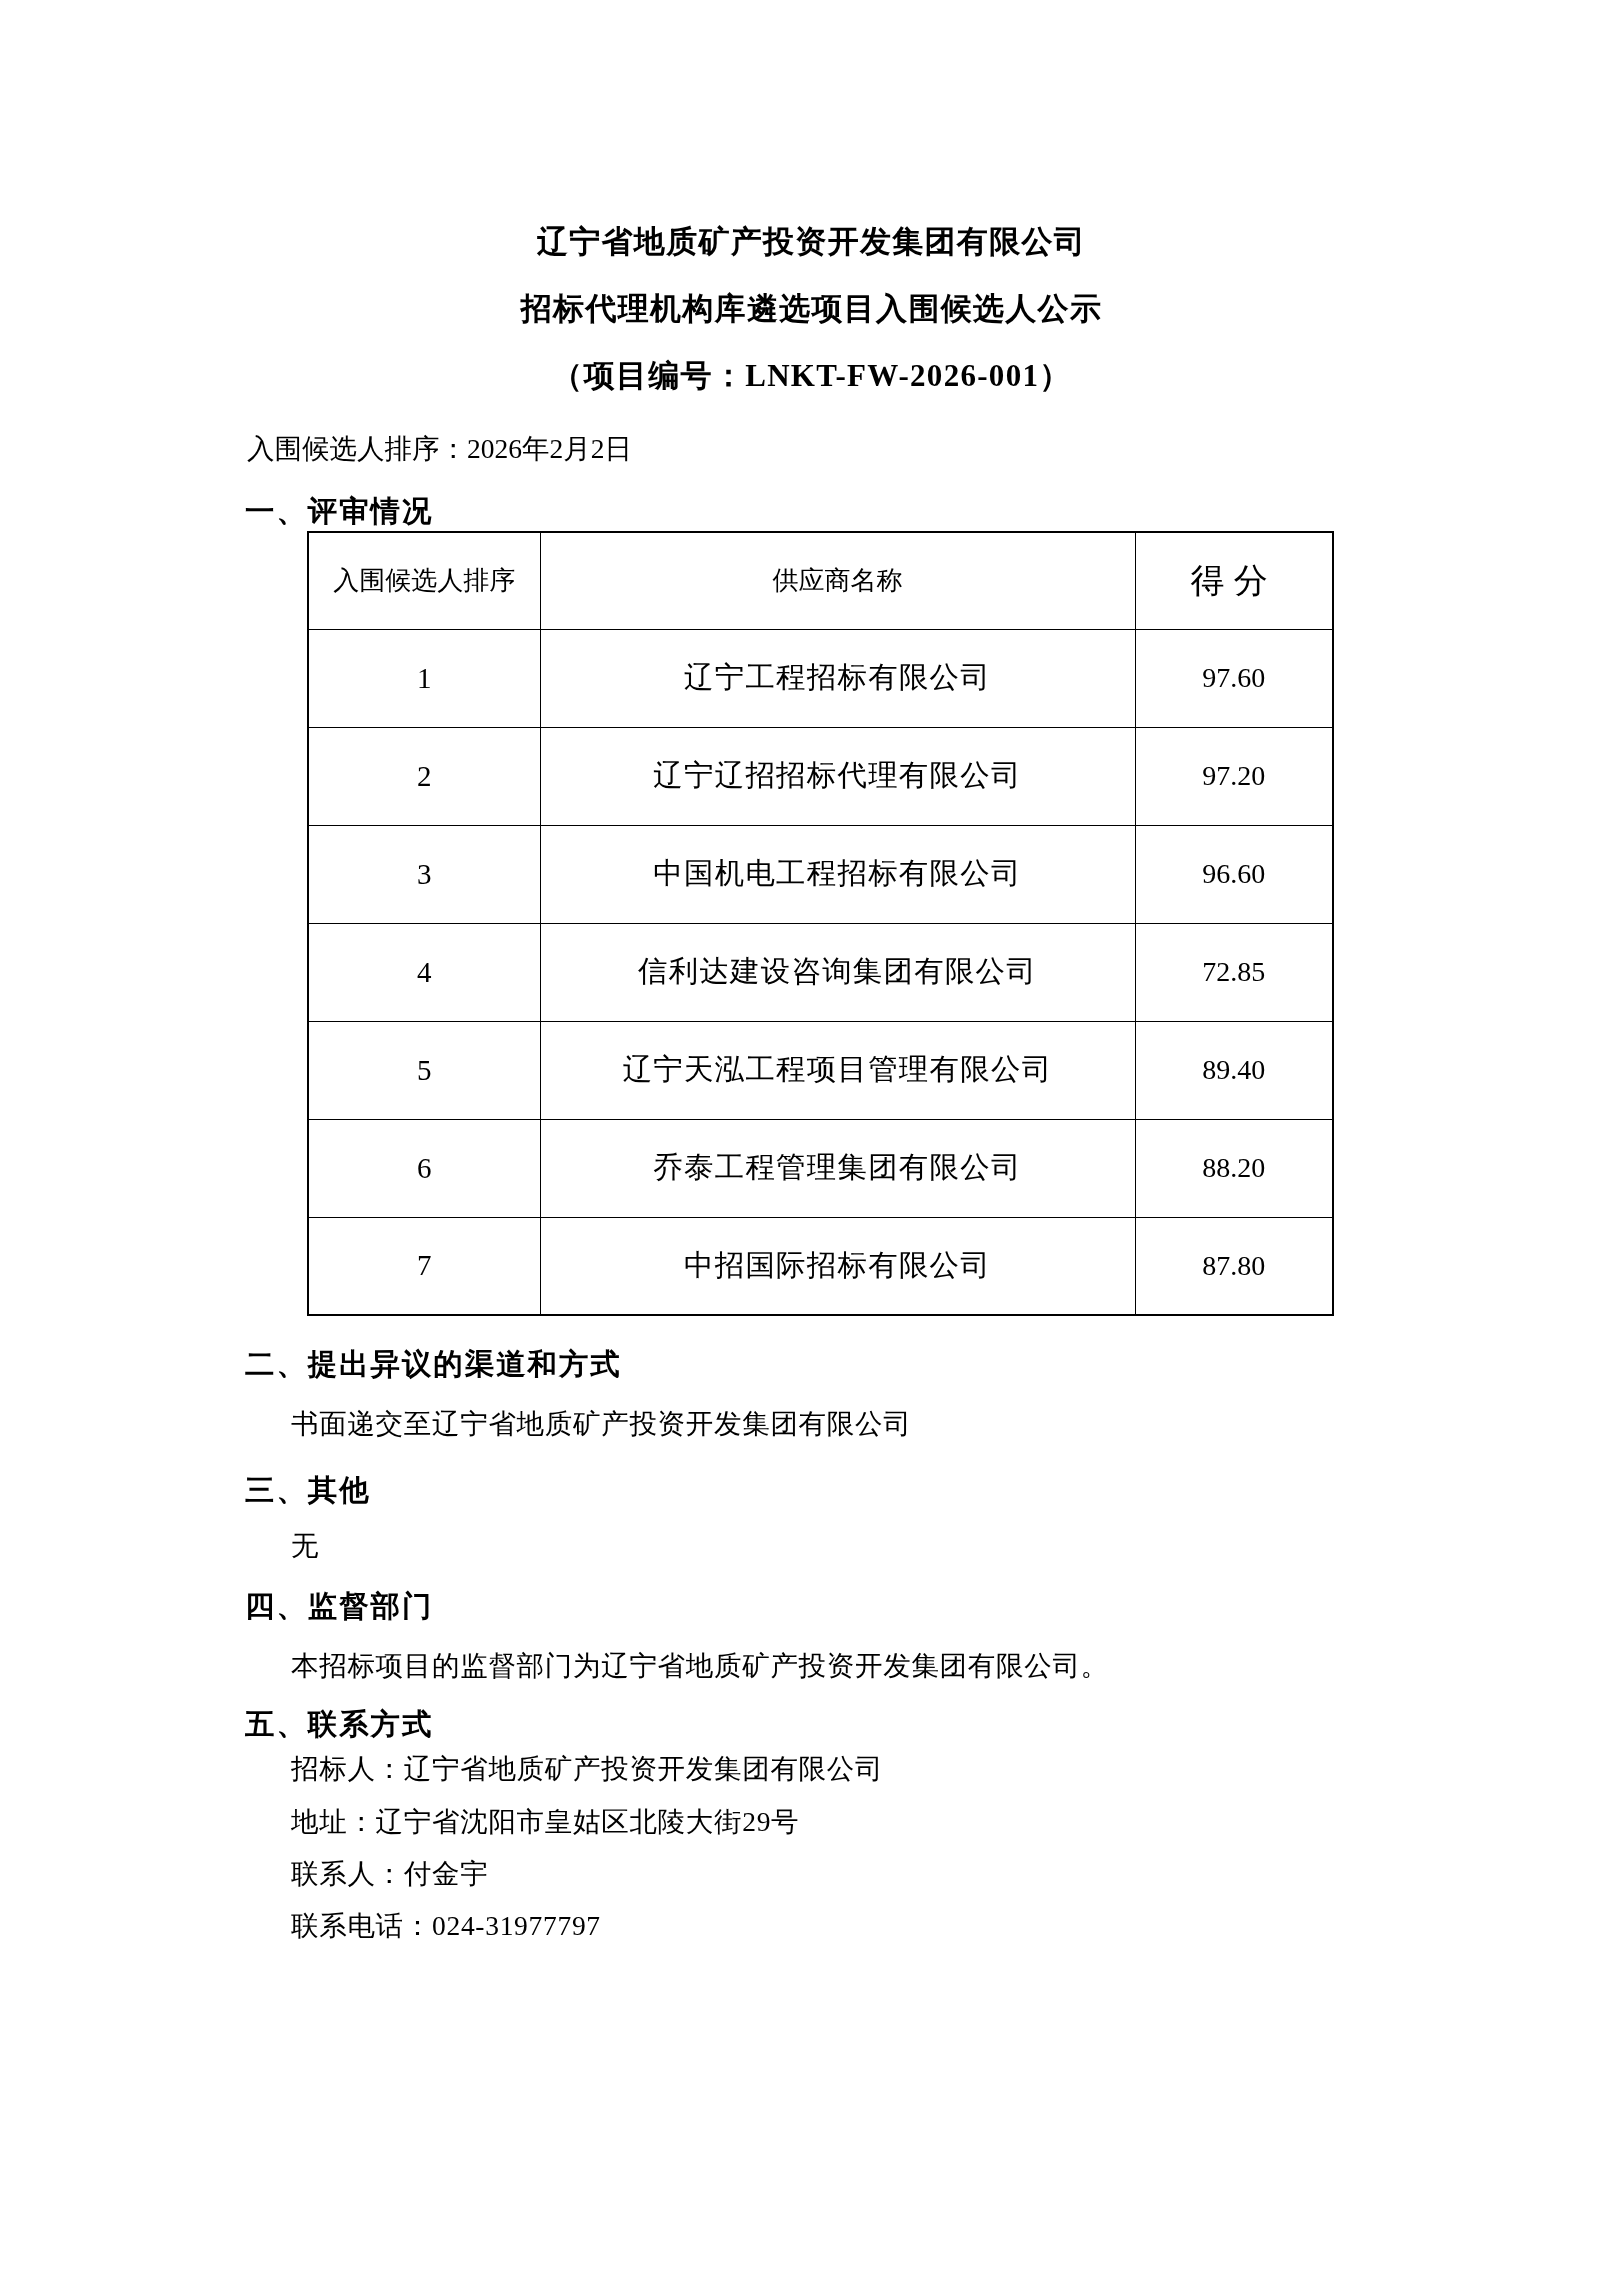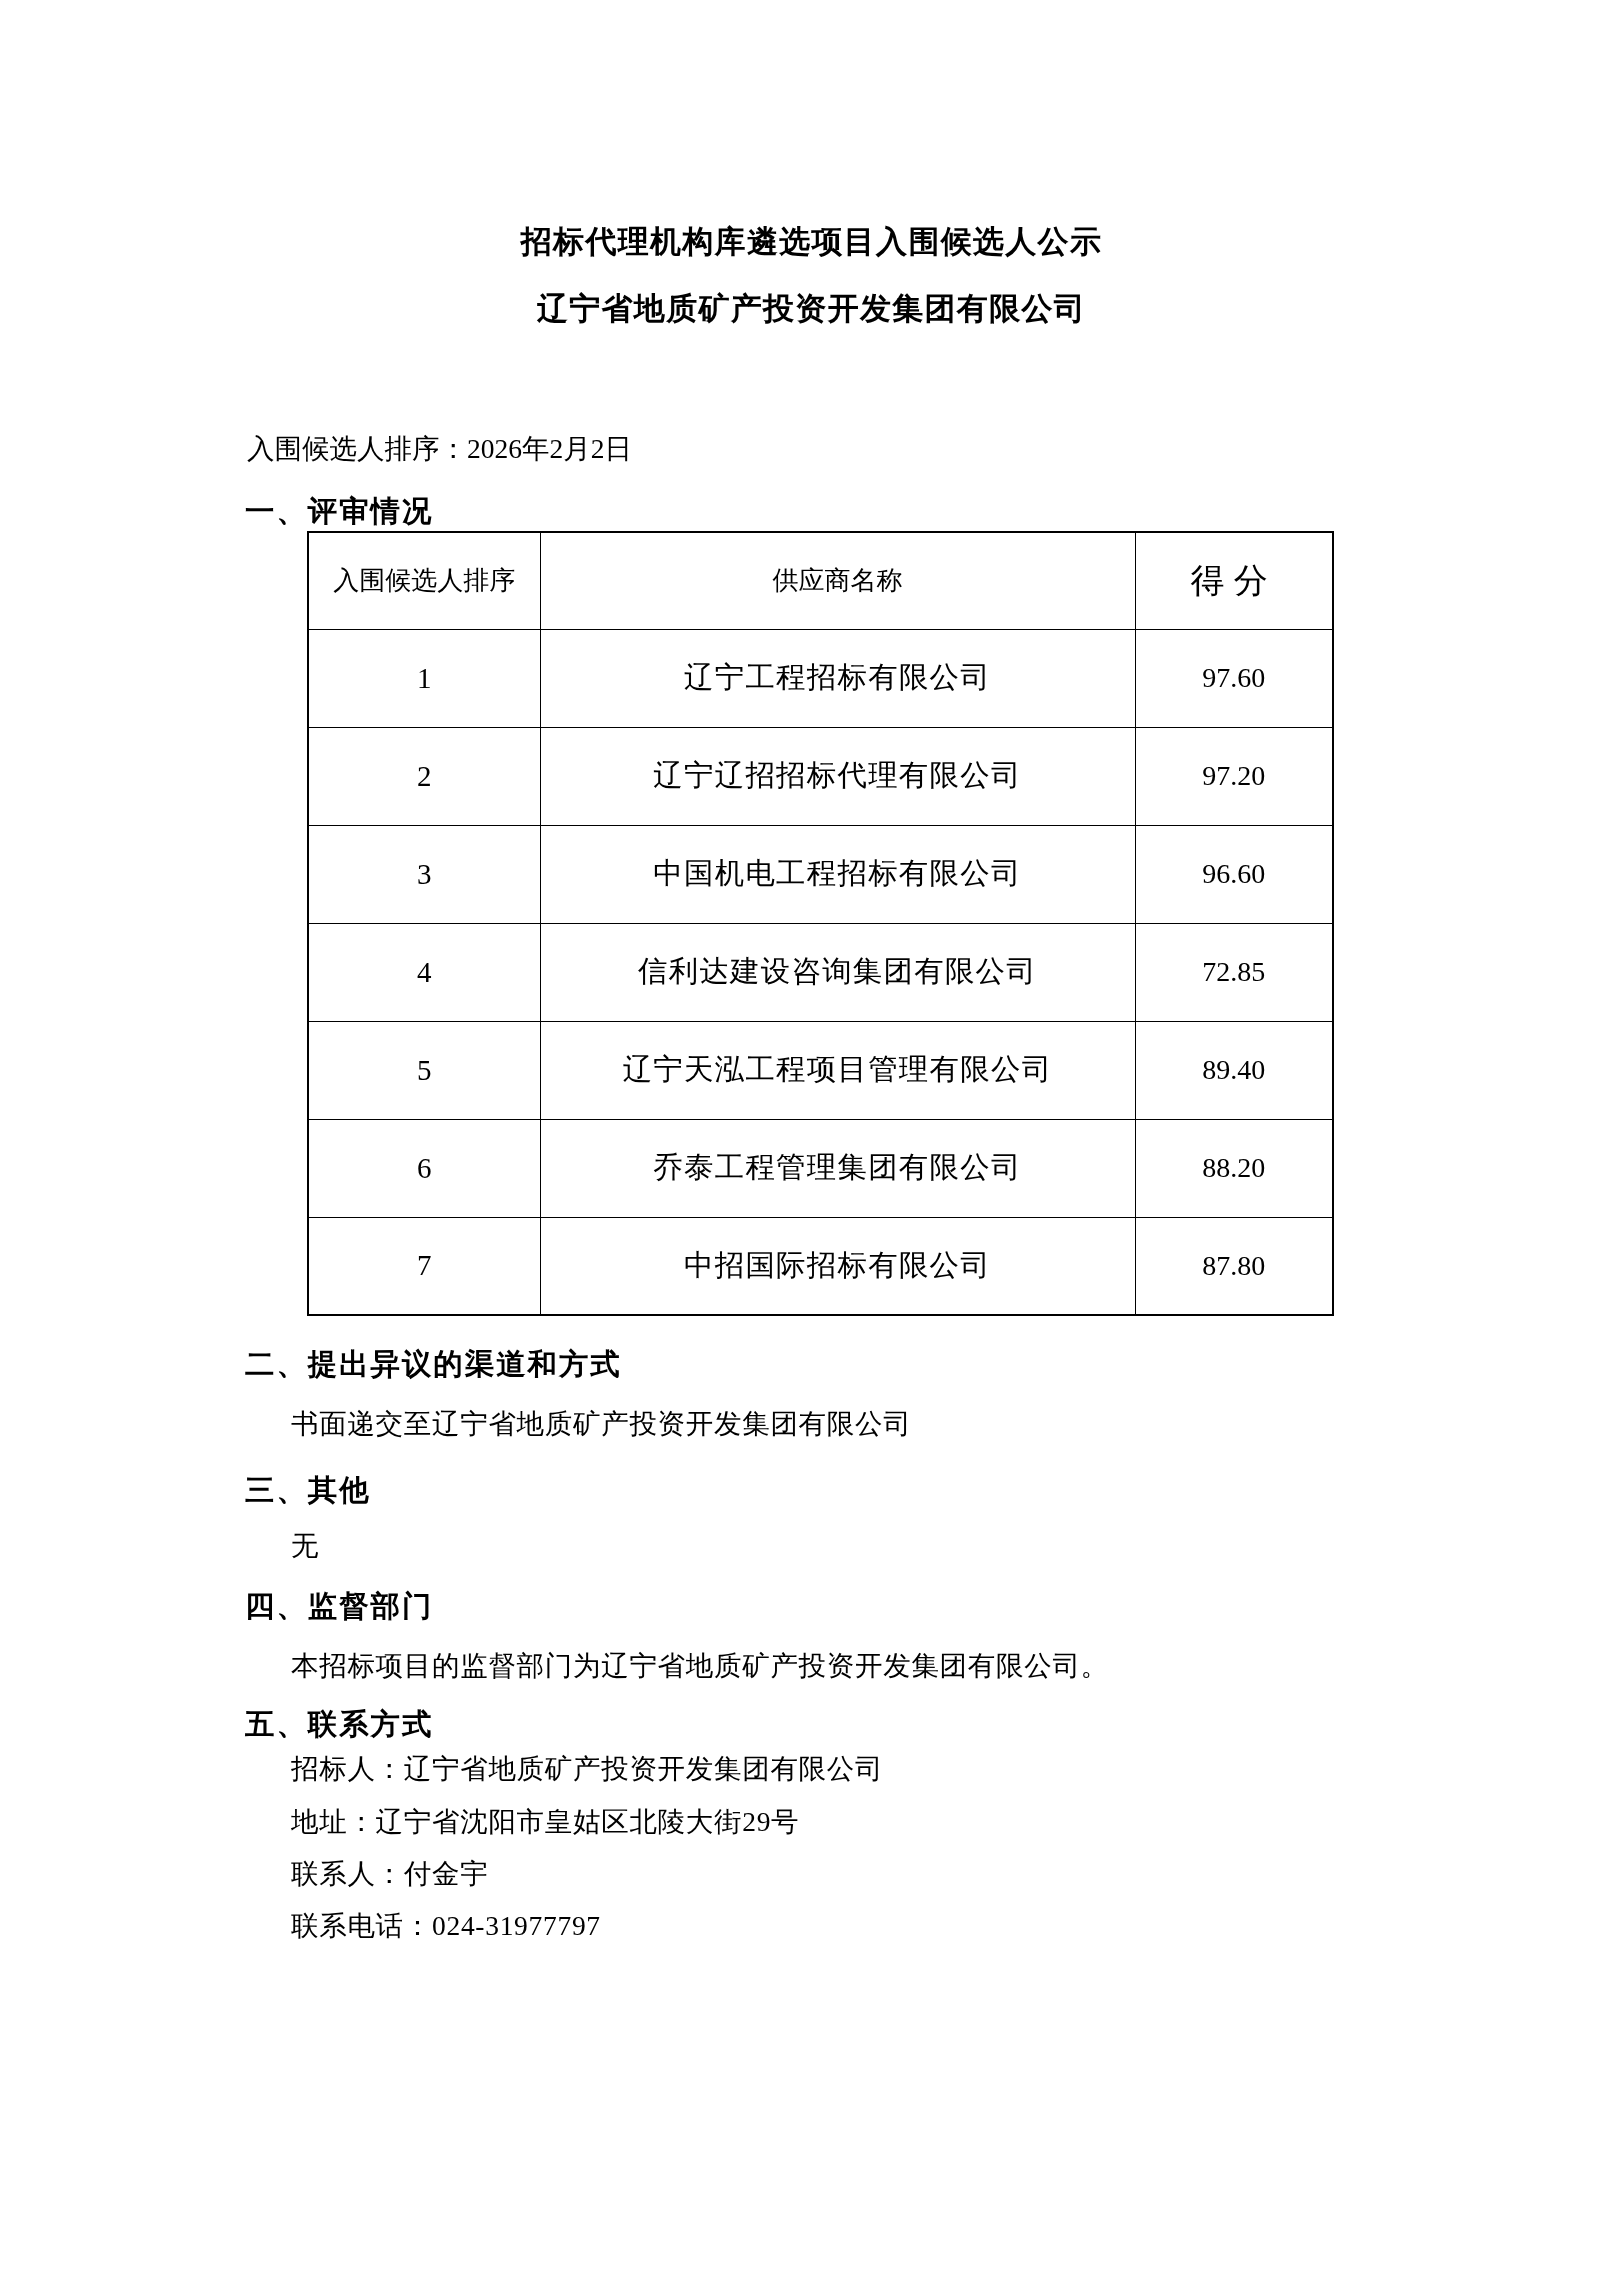--- a/index.html
+++ b/index.html
@@ -93,22 +93,23 @@
   td.c-rank { font-size: 29px; }
   td.c-supplier { font-size: 29.4px; letter-spacing: 1.3px; }
   td.c-score { font-size: 28px; }
 </style>
 </head>
 <body>
 
 <div class="page">
 
   <div class="title-block">
+    <div class="title-line">辽宁省地质矿产投资开发集团有限公司</div>
     <div class="title-line">招标代理机构库遴选项目入围候选人公示</div>
-    <div class="title-line">辽宁省地质矿产投资开发集团有限公司</div>
+    <div class="title-line">（项目编号：LNKT-FW-2026-001）</div>
   </div>
 
   <div class="deadline">入围候选人排序：2026年2月2日</div>
 
   <div class="sec-heading h1">一、评审情况</div>
 
   <table class="review">
     <colgroup>
       <col class="col-rank">
       <col class="col-supplier">

